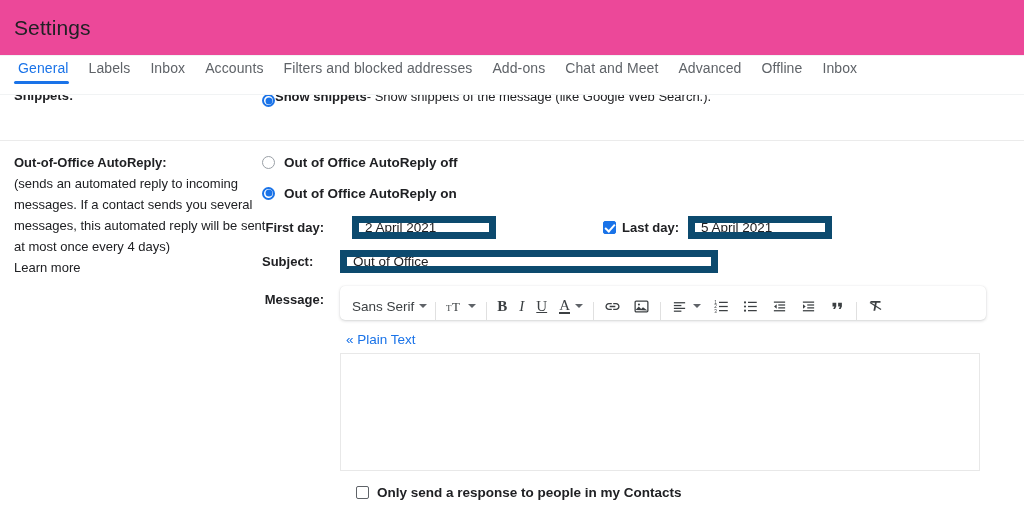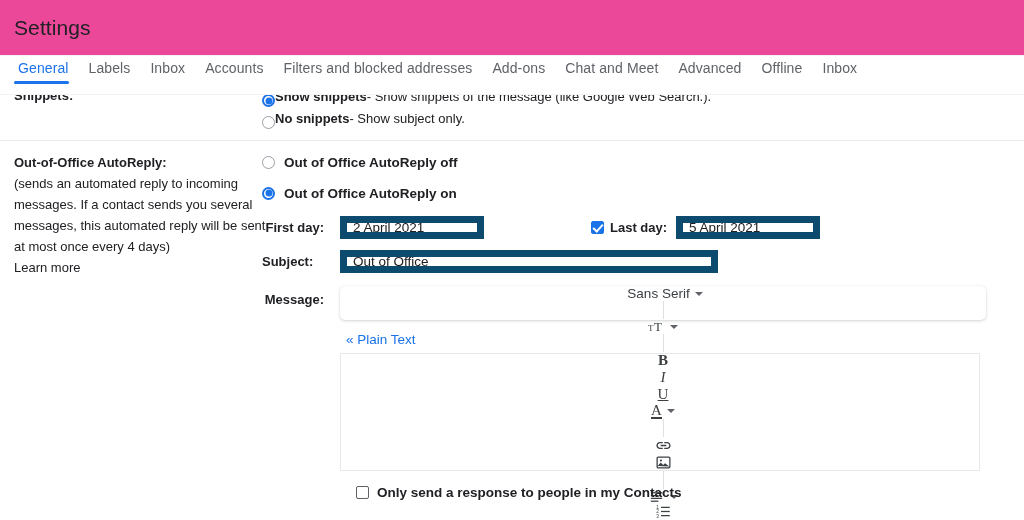--- a/index.html
+++ b/index.html
@@ -120,22 +120,22 @@
   .msg-row { display: flex; align-items: flex-start; margin-top: 13px; }
   .msg-label {
     width: 62px; text-align: right; font-size: 13px; font-weight: bold;
     color: #202124; padding-top: 6px; margin-right: 16px;
   }
   .editor-col { width: 646px; }
 
   .toolbar {
     background: #fff; border-radius: 5px;
     box-shadow: 0 1px 3px rgba(60,64,67,.22), 0 0 1px rgba(60,64,67,.12);
-    height: 34px; display: flex; align-items: center;
-    padding: 0 4px; gap: 0; flex-direction: column;
+    height: 34px; display: flex; align-items: flex-end;
+    padding: 0 4px; gap: 0;
   }
   .tb-item {
     display: flex; align-items: center; justify-content: center;
     height: 28px; padding: 0 6px; cursor: pointer;
     color: #3c4043; font-size: 14px; border-radius: 3px;
   }
   .tb-font { font-size: 13.5px; color: #3c4043; padding-left: 8px; padding-right: 4px; }
   .tb-sep { width: 1px; height: 18px; background: #e0e0e0; margin: 0 4px; flex: none; }
   .caret {
     width: 0; height: 0; margin-left: 5px;
@@ -172,25 +172,20 @@
   <div class="content">
 
     <div class="snippets-row">
       <span class="snippets-label">Snippets:</span>
       <div style="position:absolute; left:262px; top:0;">
         <div class="opt-line">
           <span class="radio checked"></span>
           <span class="opt-bold">Show snippets</span>
           <span class="opt-rest">- Show snippets of the message (like Google Web Search.).</span>
         </div>
-        <div class="opt-line">
-          <span class="radio"></span>
-          <span class="opt-bold">No snippets</span>
-          <span class="opt-rest">- Show subject only.</span>
-        </div>
       </div>
     </div>
 
     <div class="divider" style="position:absolute; top:140px; left:0;"></div>
 
     <div class="ooo-block">
 
       <div class="ooo-label-col">
         <div style="font-weight:bold;">Out-of-Office AutoReply:</div>
         <div>(sends an automated reply to incoming messages. If a contact sends you several messages, this automated reply will be sent at most once every 4 days)</div>
@@ -203,21 +198,21 @@
           <span class="radio"></span>
           <span class="lbl">Out of Office AutoReply off</span>
         </div>
 
         <div class="ooo-opt" style="margin-top:7px;">
           <span class="radio checked"></span>
           <span class="lbl">Out of Office AutoReply on</span>
         </div>
 
         <div class="field-row">
-          <span class="field-label" style="width:62px; text-align:right; margin-right:16px;">First day:</span>
+          <span class="field-label" style="width:62px; text-align:right; margin-right:28px;">First day:</span>
           <input class="txt-input date-input" type="text" value="2 April 2021" style="">
           <div class="lastday-wrap" style="margin-left:107px;">
             <span class="checkbox checked"></span>
             <span class="field-label">Last day:</span>
             <input class="txt-input date-input" type="text" style="margin-left: 3px;" value="5 April 2021">
           </div>
         </div>
 
         <div class="field-row">
           <span class="field-label" style="width:62px; margin-right:16px;">Subject:</span>

